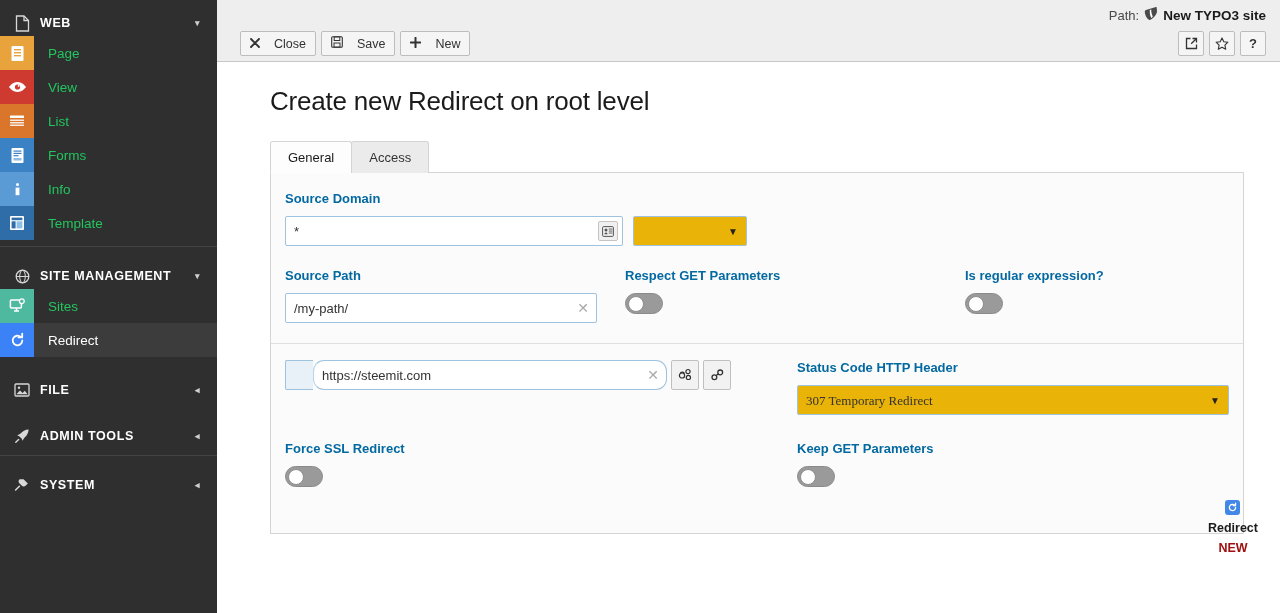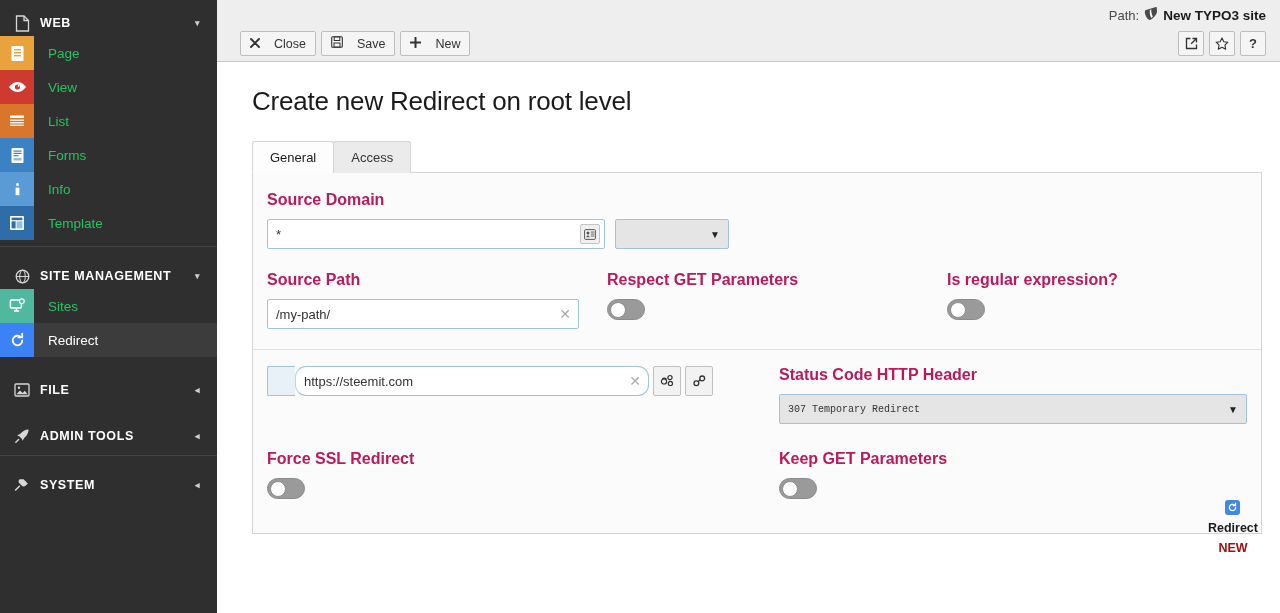--- a/index.html
+++ b/index.html
@@ -82,21 +82,21 @@
     cursor: pointer;
   }
   .icon-btns { position: absolute; right: 14px; top: 31px; display: flex; gap: 5px; }
   .icon-btn {
     width: 26px; height: 25px;
     display: inline-flex; align-items: center; justify-content: center;
     background: #f5f5f5; border: 1px solid #bdbdbd; border-radius: 2px;
     font-size: 12px; color: #333; cursor: pointer;
   }
 
-  .page-body { flex: 1; padding: 0 18px; overflow: hidden; }
+  .page-body { flex: 1; padding: 0 36px; overflow: hidden; }
   .page-title {
     font-size: 26px; font-weight: normal; color: #1b1b1b;
     margin: 24px 0 0 17px; letter-spacing: -.2px;
   }
 
   
   .tabs { display: flex; margin: 24px 0 0 17px; position: relative; z-index: 2; }
   .tab {
     padding: 8px 17px 7px;
     font-size: 13px; color: #333;
@@ -114,21 +114,21 @@
     border: 1px solid #d4d4d4;
     background: #fbfbfb;
     padding: 18px 14px 14px;
     position: relative; top: -1px;
     height: 362px;
   }
   .fsection { padding: 0 0 6px; }
   .divider { height: 1px; background: #e0e0e0; margin: 14px -14px 16px; }
 
   .flabel {
-    font-size: 16px; font-weight: bold; color: #be185d;
+    font-size: 13px; font-weight: bold; color: #0369a1;
     margin-bottom: 10px;
   }
   .row { display: flex; }
 
   .inp {
     height: 30px;
     border: 1px solid #9fc3de;
     background: #ffffff;
     border-radius: 2px;
     font-size: 13px; color: #333;
@@ -143,23 +143,23 @@
   }
   .inner-ico-btn {
     position: absolute; right: 5px; top: 50%; transform: translateY(-50%);
     width: 20px; height: 20px;
     background: #f0f0f0; border: 1px solid #c4c4c4; border-radius: 2px;
     display: flex; align-items: center; justify-content: center;
     cursor: pointer;
   }
   .sel {
     height: 30px;
-    border: 1px solid #9fc3de; background: #e5e5e5; border-radius: 2px;
-    font-size: 10px; color: #333; padding: 0 26px 0 8px;
-    font-family: Liberation Mono, monospace;
+    border: 1px solid #9fc3de; background: #eab308; border-radius: 2px;
+    font-size: 13px; color: #333; padding: 0 26px 0 8px;
+    font-family: Liberation Serif, serif;
     appearance: none; -webkit-appearance: none;
     outline: none; cursor: pointer;
   }
   .sel-wrap { position: relative; display: inline-flex; }
   .sel-caret {
     position: absolute; right: 9px; top: 50%; transform: translateY(-50%);
     pointer-events: none; font-size: 10px; color: #222;
   }
 
   

